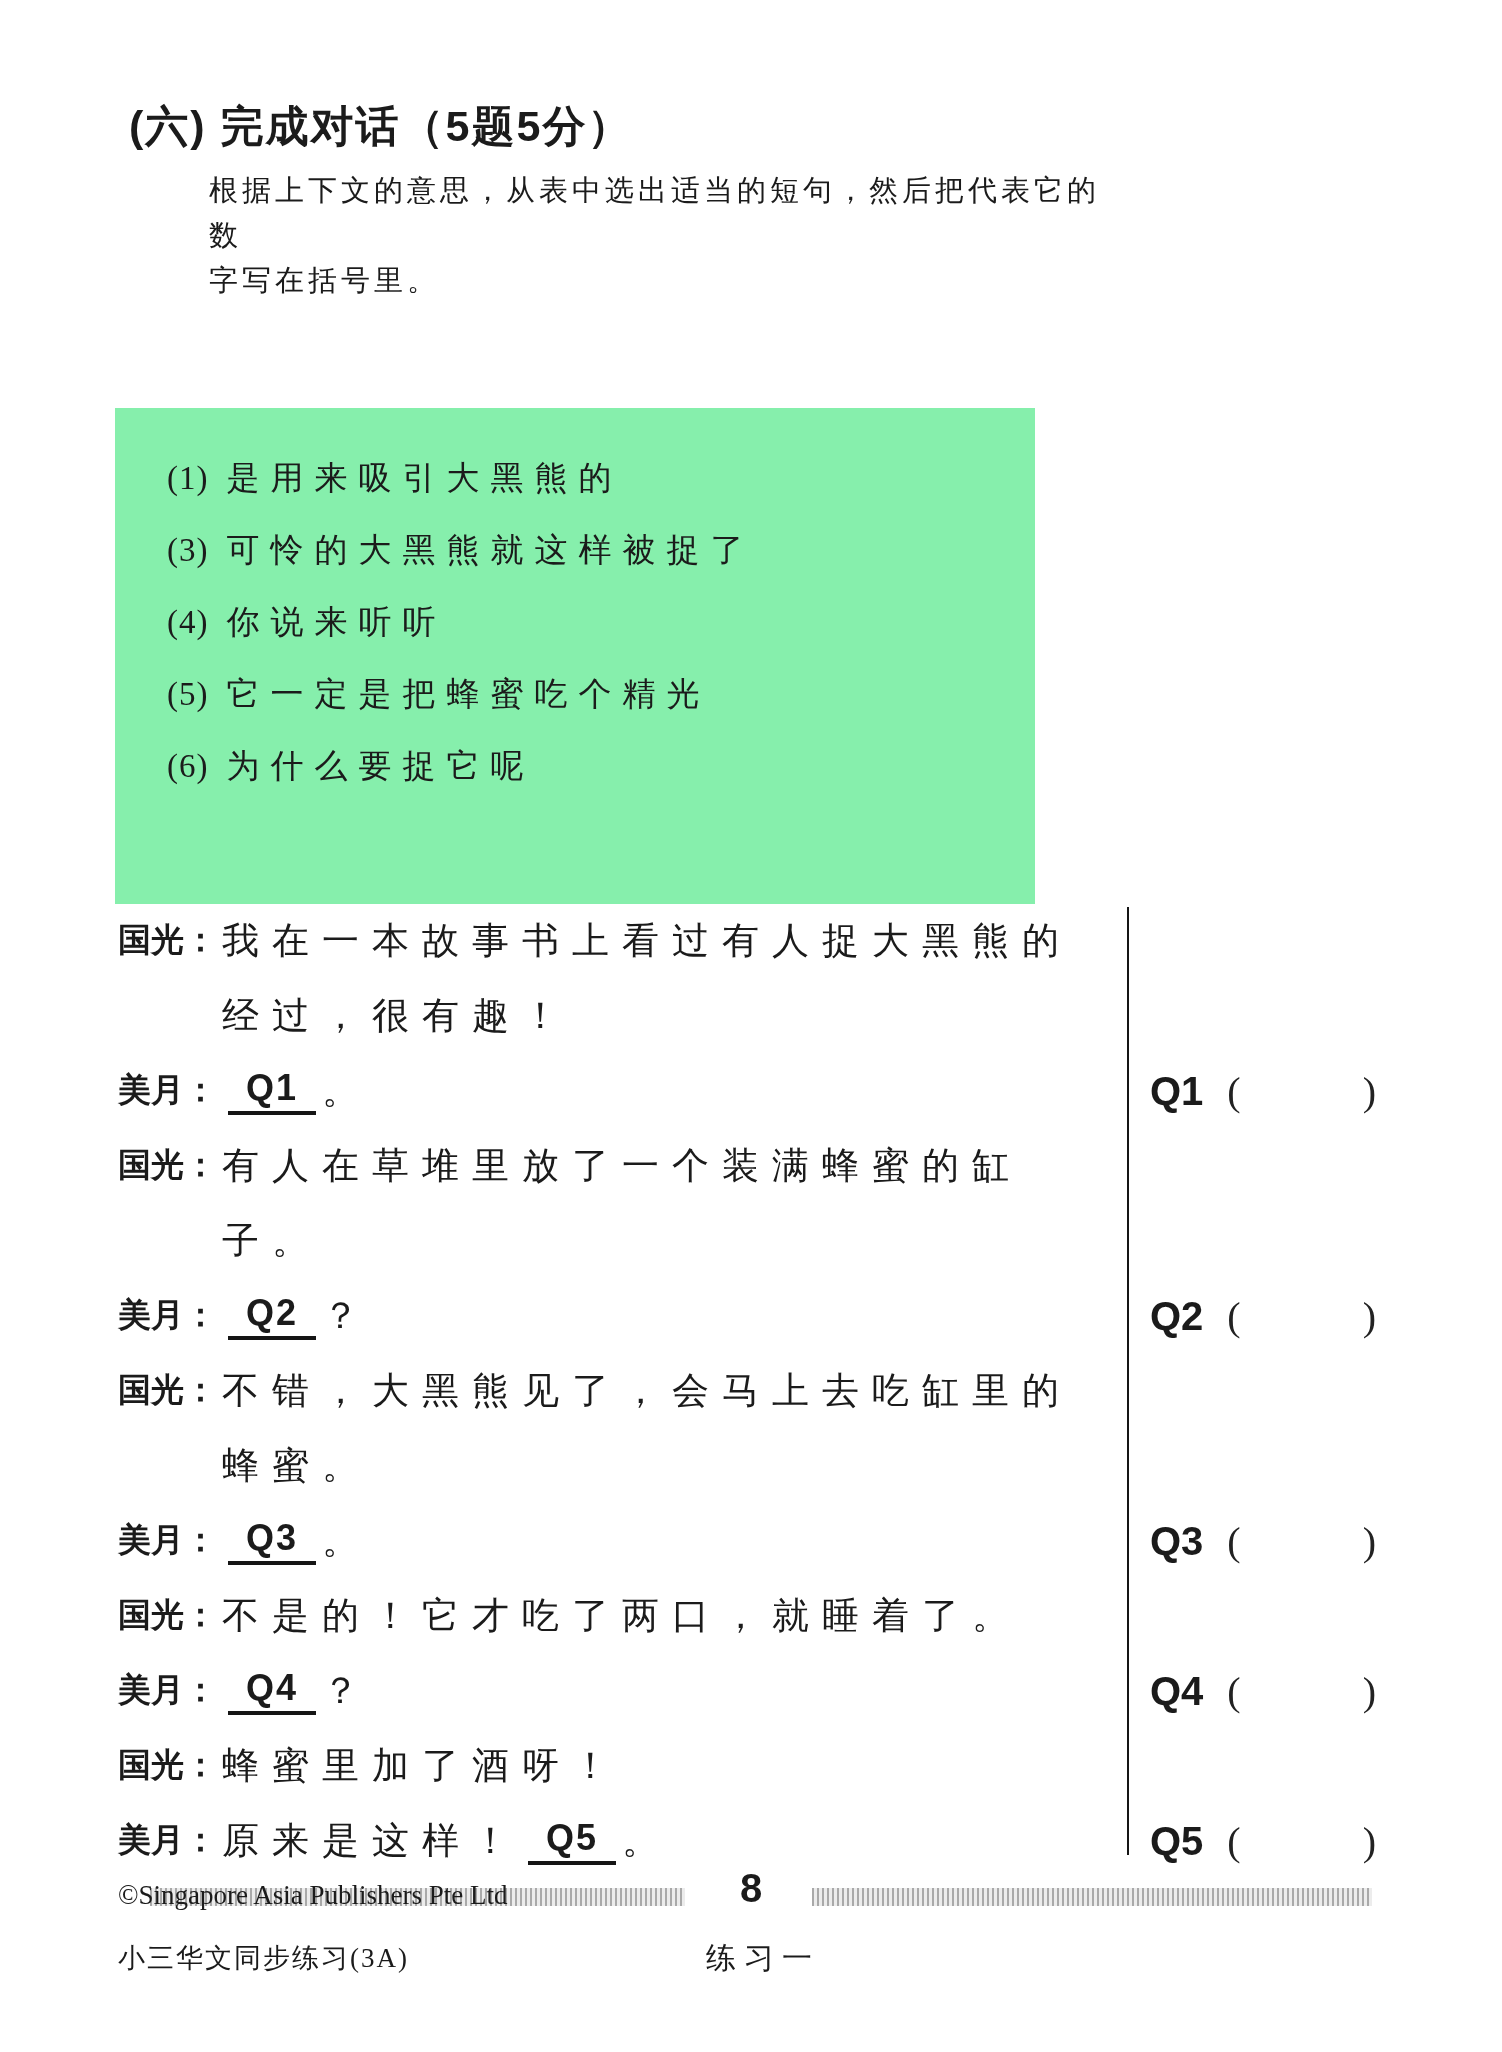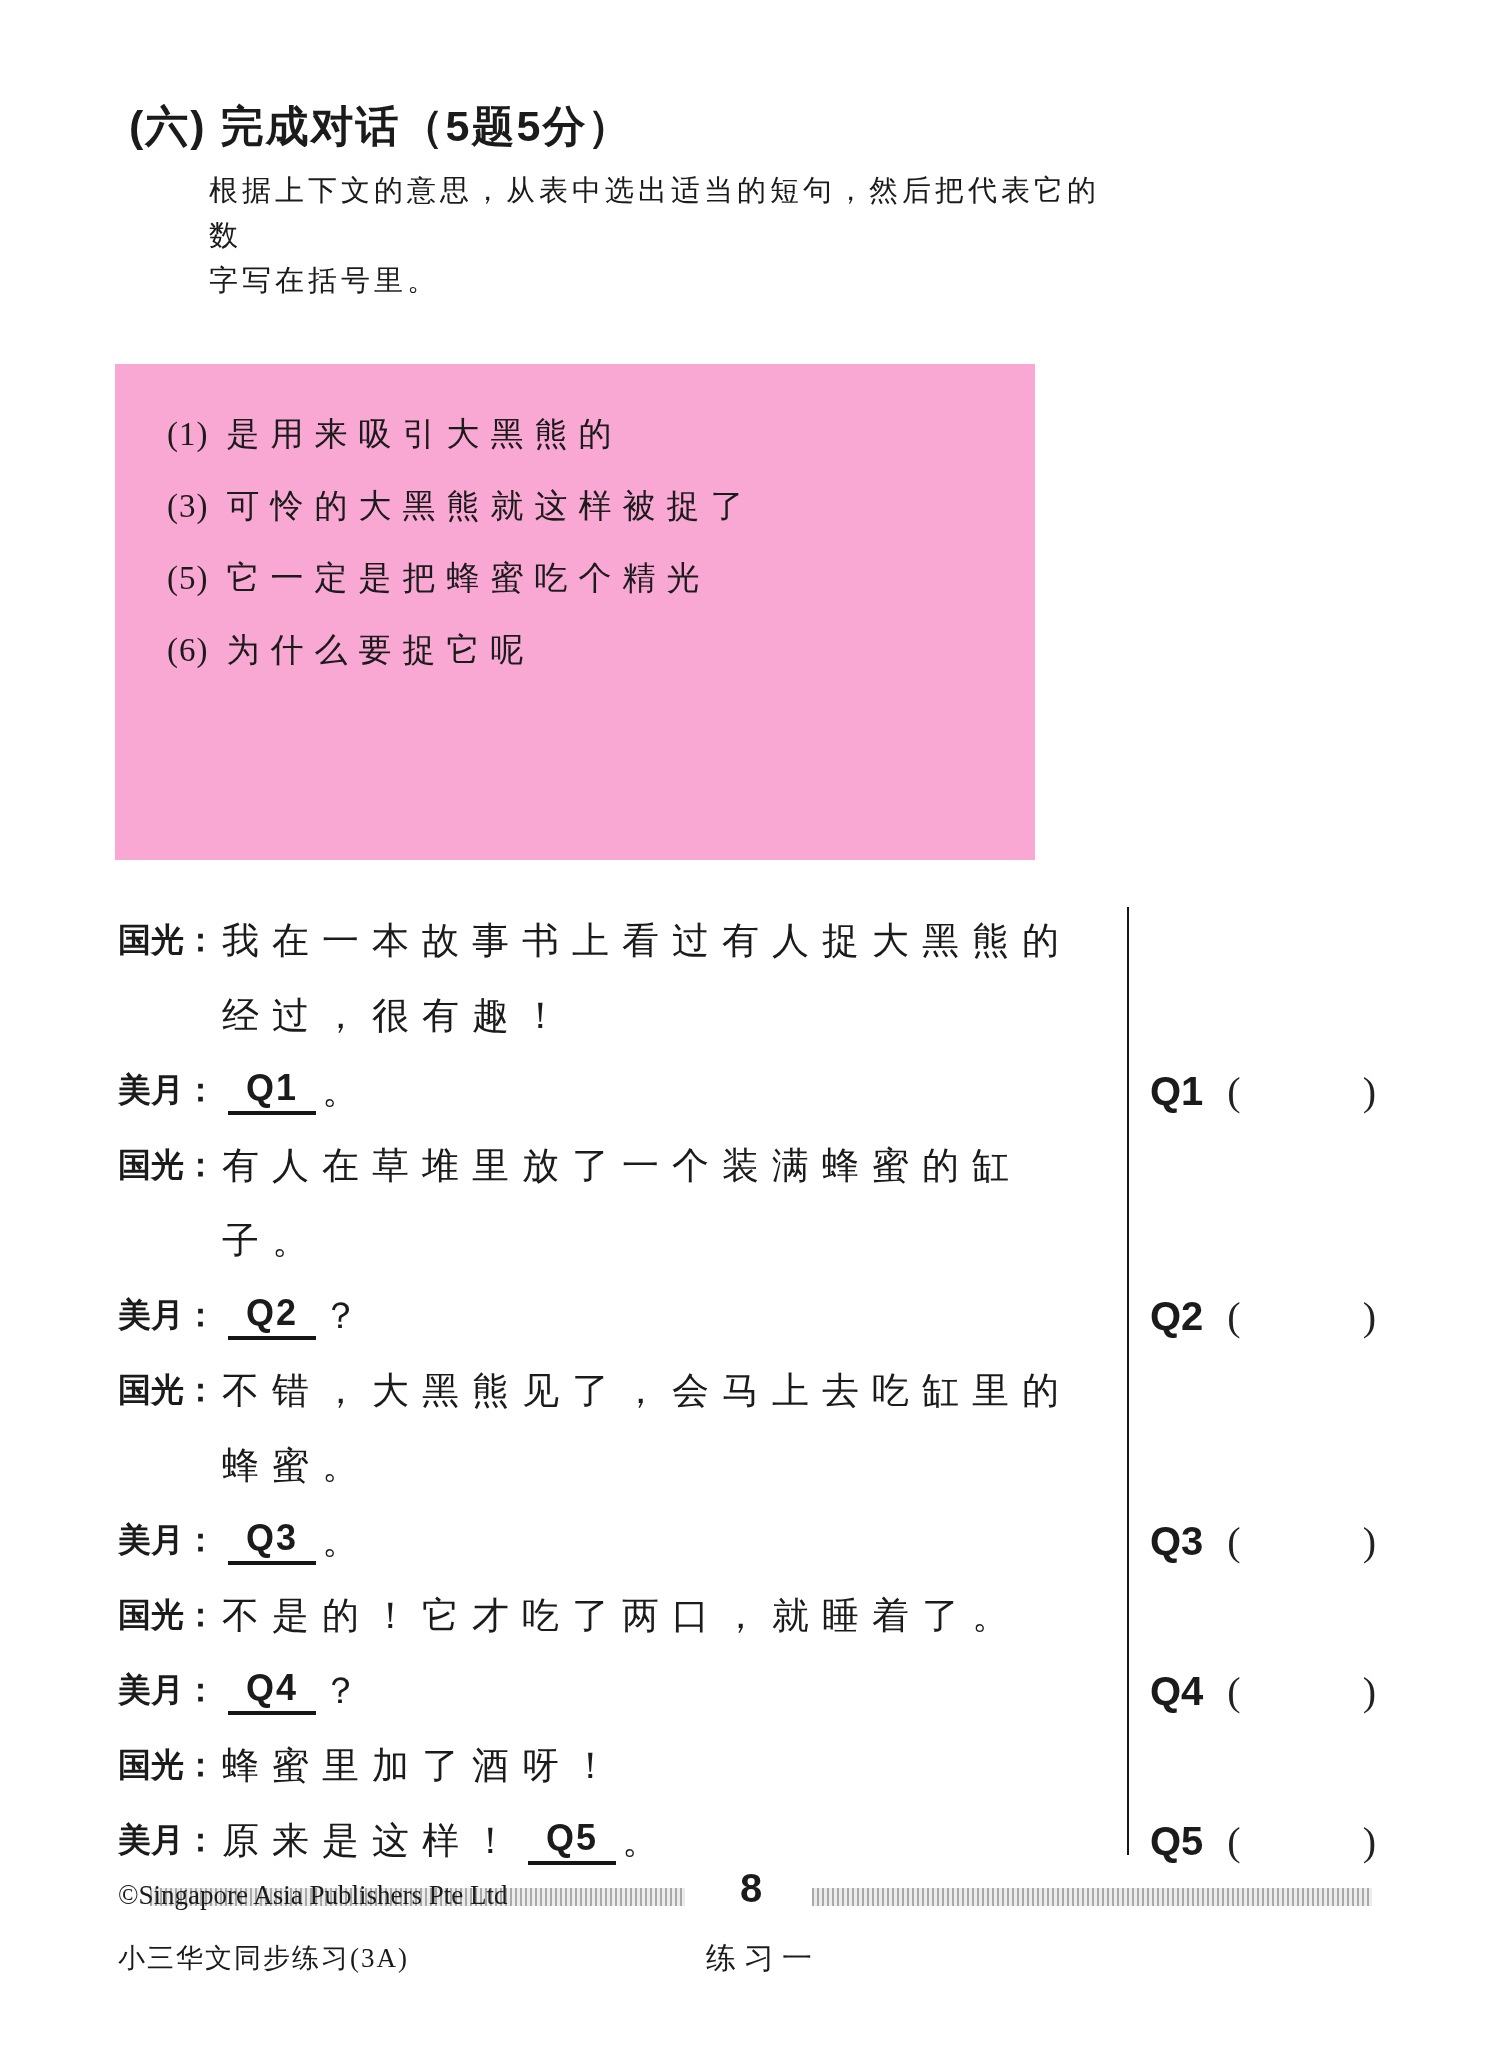--- a/index.html
+++ b/index.html
@@ -63,24 +63,25 @@
 </head>
 <body>
 
 <div class="title">(六) 完成对话（5题5分）</div>
 
 <div class="instruction">
   <div>根据上下文的意思，从表中选出适当的短句，然后把代表它的数</div>
   <div>字写在括号里。</div>
 </div>
 
-<div class="options-box" style="background: #f9a8d4;">
+<div class="options-box" style="background: #86efac; margin-top: 44px;">
   <div class="options-list">
       <div class="option"><span class="num">(1)</span><span class="otext">是用来吸引大黑熊的</span></div>
       <div class="option"><span class="num">(3)</span><span class="otext">可怜的大黑熊就这样被捉了</span></div>
+      <div class="option"><span class="num">(4)</span><span class="otext">你说来听听</span></div>
       <div class="option"><span class="num">(5)</span><span class="otext">它一定是把蜂蜜吃个精光</span></div>
       <div class="option"><span class="num">(6)</span><span class="otext">为什么要捉它呢</span></div>
     </div>
 </div>
 
 <div class="dialogue">
   <div>
       <div class="dline">
         <span class="speaker">国光：</span>
         <span class="dcontent">

